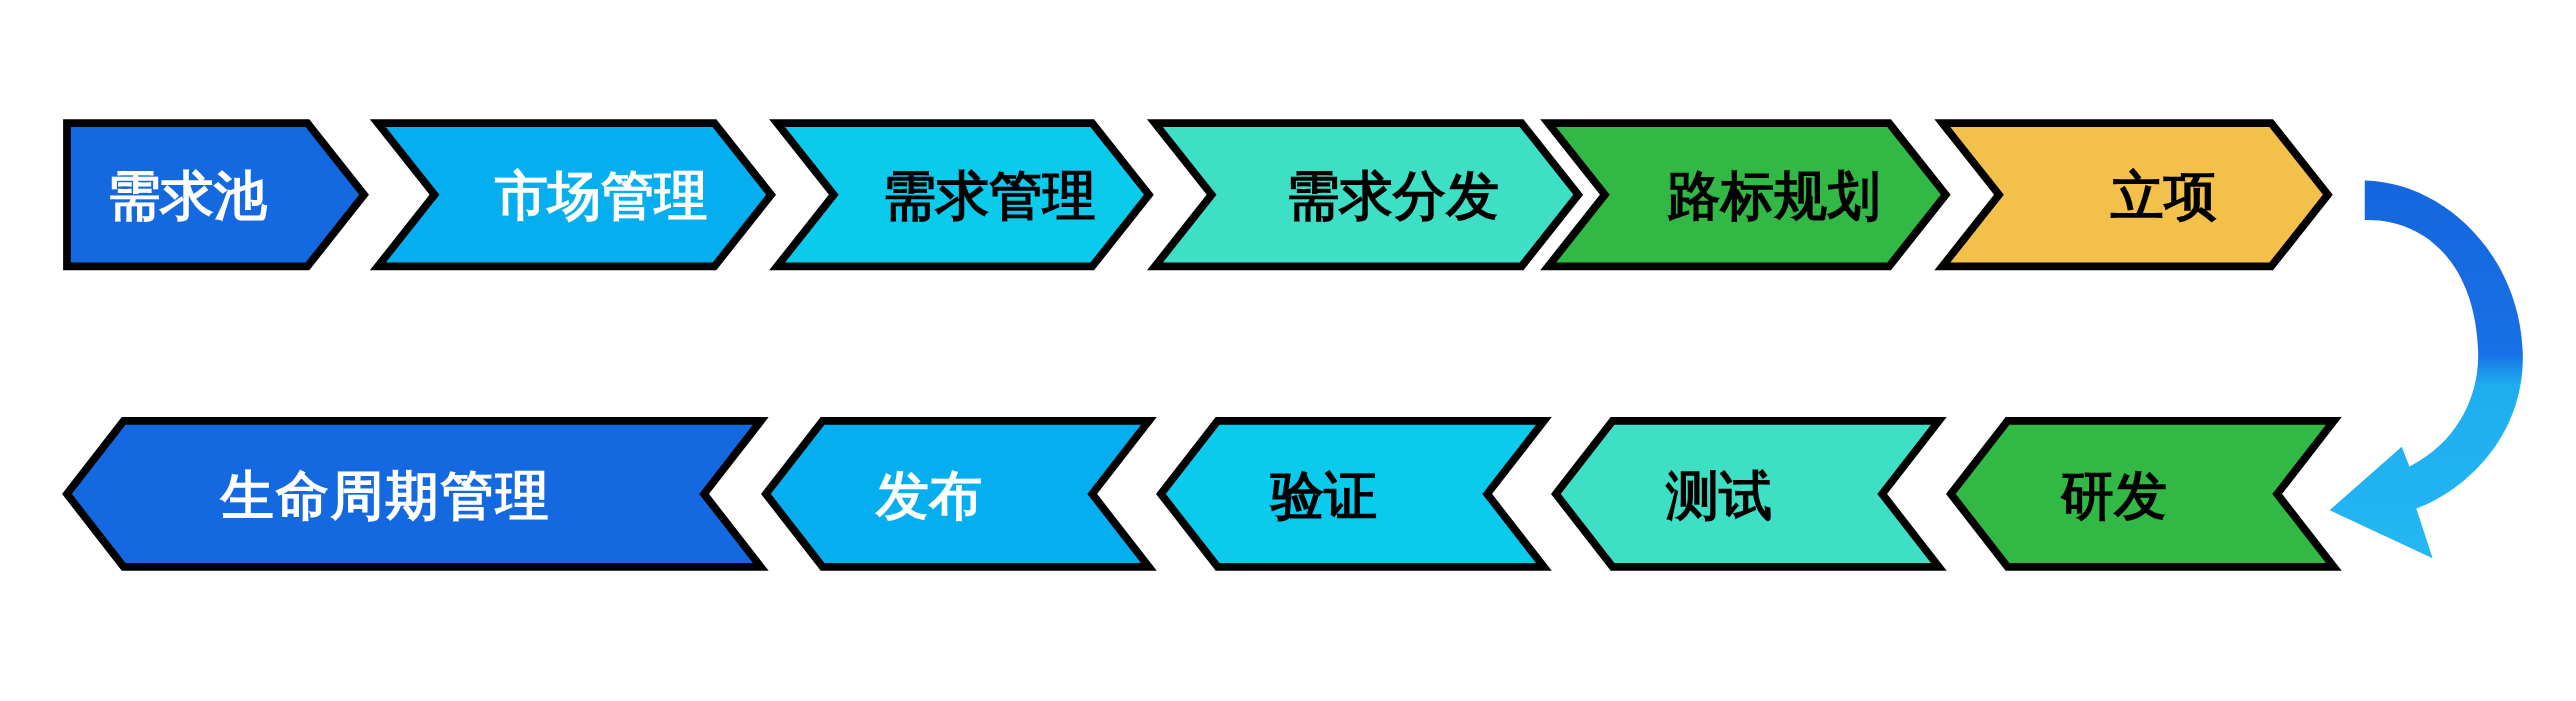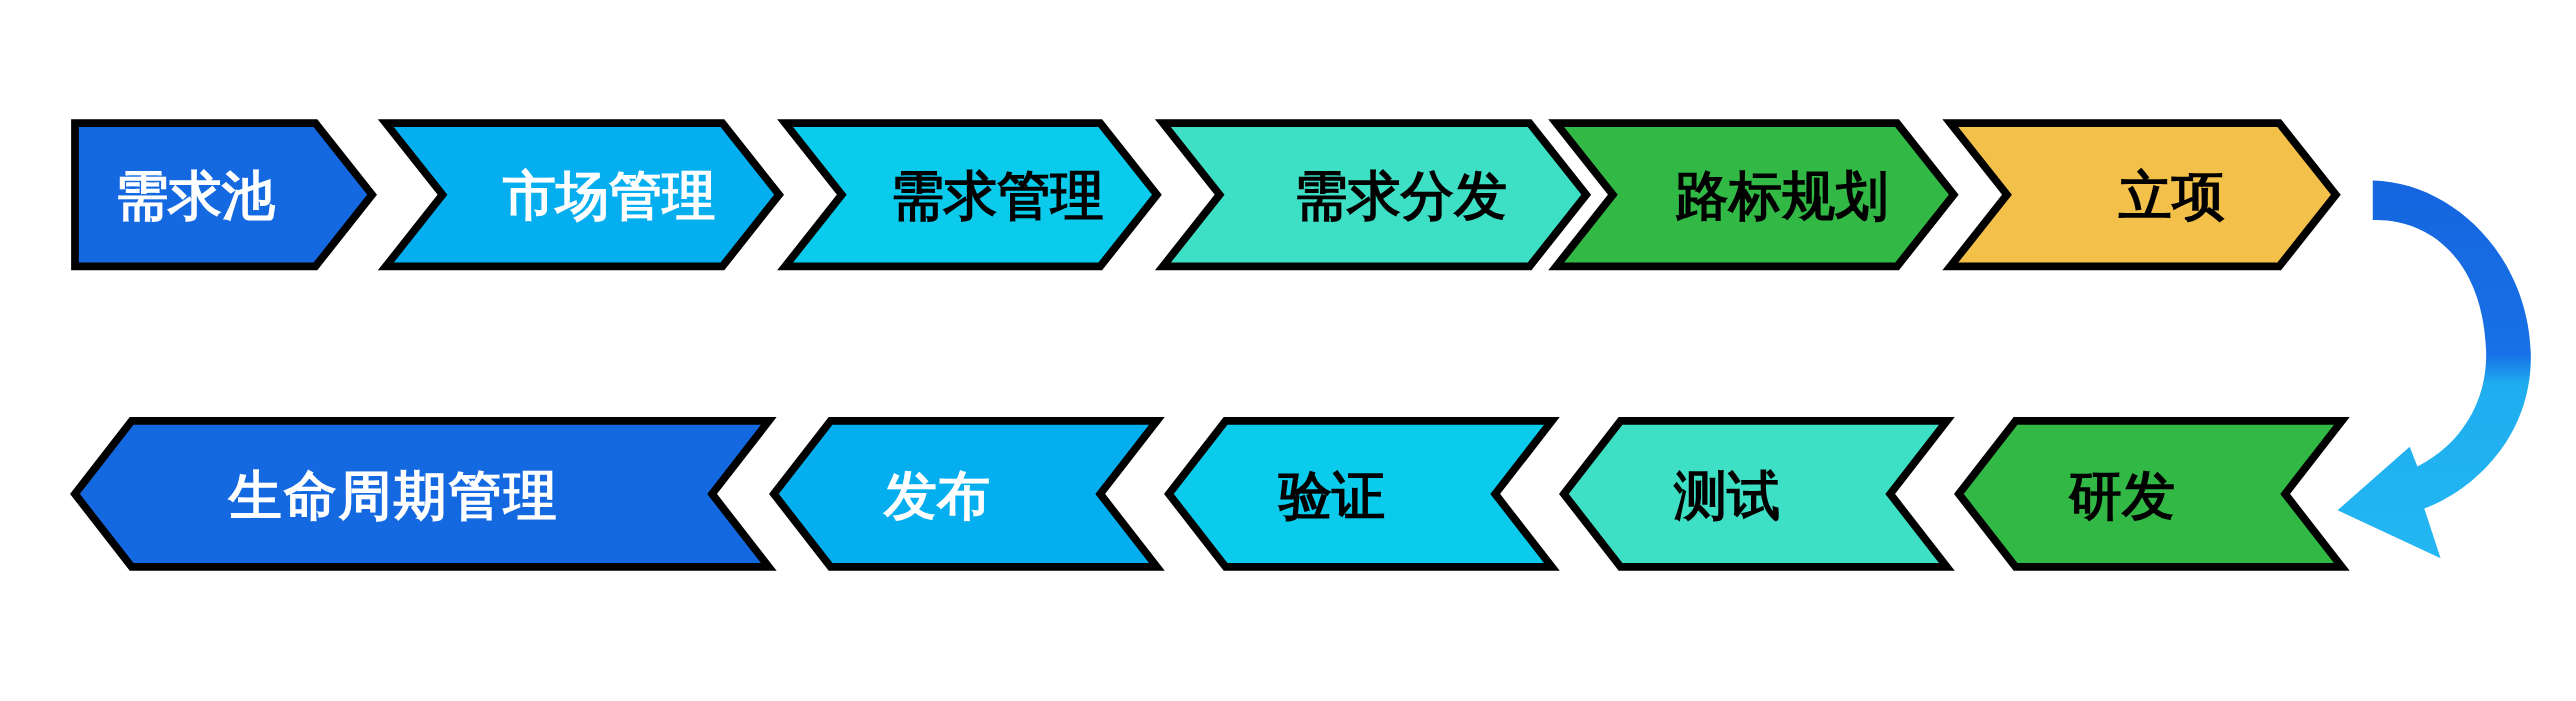--- a/index.html
+++ b/index.html
@@ -4,21 +4,21 @@
 <style>
   html, body {
     margin: 0;
     padding: 0;
     width: 2576px;
     height: 702px;
     background: #ffffff;
     overflow: hidden;
     font-family: "DejaVu Sans", sans-serif;
   }
-  .canvas { position: relative; width: 2388px; height: 702px; margin-left: 8px; }
+  .canvas { position: relative; width: 2388px; height: 702px; }
   svg { display: block; }
   .shape {
     stroke: #000000;
     stroke-width: 9;
     stroke-linejoin: miter;
   }
   .label {
     font-family: "DejaVu Sans", "Liberation Sans", sans-serif;
     font-weight: 700;
     font-size: 62px;

